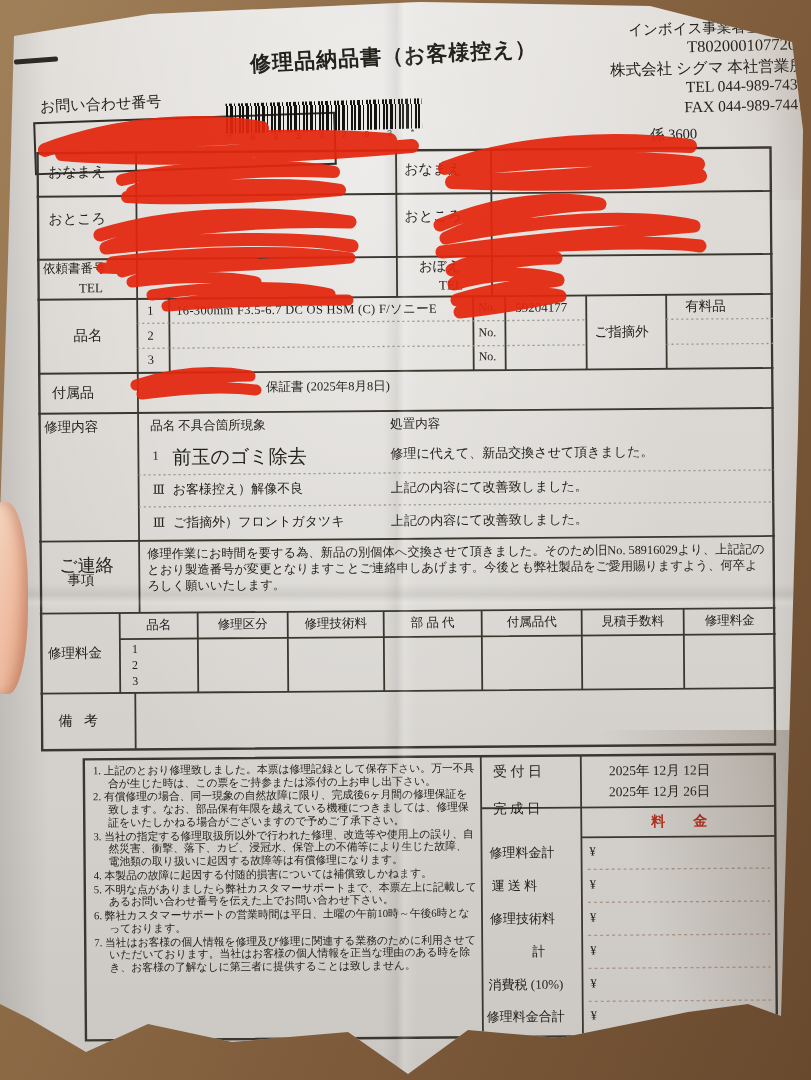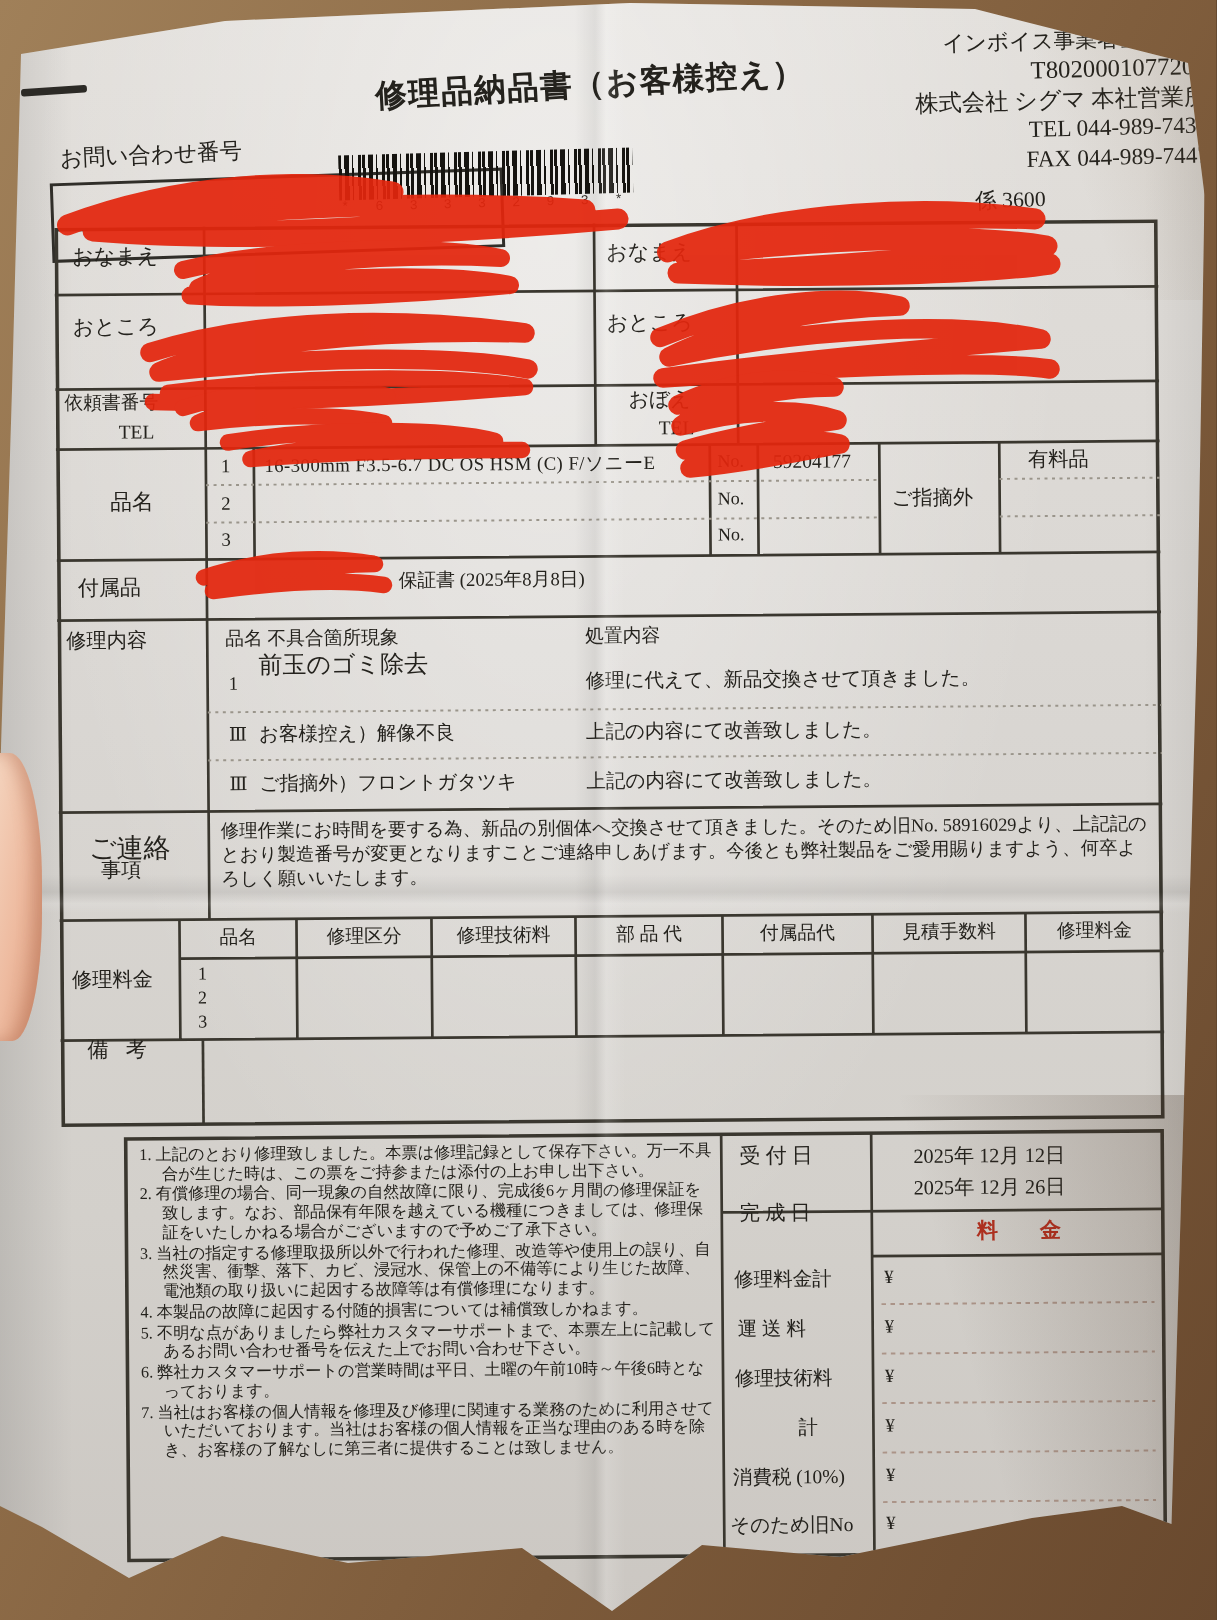--- a/index.html
+++ b/index.html
@@ -97,21 +97,21 @@
       <div class="t" style="left:557px;top:177px;font-size:13.5px;">ご指摘外</div>
       <div class="t" style="left:648px;top:152px;font-size:13.5px;">有料品</div>
 
       <div class="t" style="left:14px;top:234px;font-size:14px;">付属品</div>
       <div class="t" style="left:228px;top:230px;font-size:12.5px;">保証書 (2025年8月8日)</div>
 
       <div class="t" style="left:6px;top:268px;font-size:13.5px;text-align:right;">修理内容</div>
       <div class="t" style="left:112px;top:268px;font-size:12.5px;">品名 不具合箇所現象</div>
       <div class="t" style="left:352px;top:268px;font-size:12.5px;">処置内容</div>
       <div class="t" style="left:114px;top:298px;font-size:12.5px;">1</div>
-      <div class="t" style="left:134px;top:285px;font-size:16px;">前玉のゴミ除去</div>
+      <div class="t" style="left:134px;top:298px;font-size:19px;font-family:Liberation Mono, monospace;">前玉のゴミ除去</div>
       <div class="t" style="left:352px;top:298px;font-size:13px;">修理に代えて、新品交換させて頂きました。</div>
       <div class="t" style="left:114px;top:332px;font-size:12.5px;">Ⅲ</div>
       <div class="t" style="left:134px;top:332px;font-size:13px;">お客様控え）解像不良</div>
       <div class="t" style="left:352px;top:332px;font-size:13px;">上記の内容にて改善致しました。</div>
       <div class="t" style="left:114px;top:365px;font-size:12.5px;">Ⅲ</div>
       <div class="t" style="left:134px;top:365px;font-size:13px;">ご指摘外）フロントガタツキ</div>
       <div class="t" style="left:352px;top:365px;font-size:13px;">上記の内容にて改善致しました。</div>
 
       <div class="t" style="left:20px;top:404px;font-size:18px;">ご連絡</div>
       <div class="t" style="left:28px;top:421px;font-size:13.5px;">事項</div>
@@ -122,21 +122,21 @@
       <div class="t" style="left:158px;top:467px;width:90px;text-align:center;font-size:12.5px;">修理区分</div>
       <div class="t" style="left:248px;top:467px;width:96px;text-align:center;font-size:12.5px;">修理技術料</div>
       <div class="t" style="left:344px;top:467px;width:98px;text-align:center;font-size:12.5px;">部 品 代</div>
       <div class="t" style="left:442px;top:467px;width:100px;text-align:center;font-size:12.5px;">付属品代</div>
       <div class="t" style="left:542px;top:467px;width:102px;text-align:center;font-size:12.5px;">見積手数料</div>
       <div class="t" style="left:644px;top:467px;width:92px;text-align:center;font-size:12.5px;">修理料金</div>
       <div class="t" style="left:92px;top:492px;font-size:12px;">1</div>
       <div class="t" style="left:92px;top:508px;font-size:12px;">2</div>
       <div class="t" style="left:92px;top:524px;font-size:12px;">3</div>
 
-      <div class="t" style="left:18px;top:542px;font-size:14px;letter-spacing:4px;text-align:right;">備  考</div>
+      <div class="t" style="left:18px;top:562px;font-size:14px;letter-spacing:4px;text-align:right;">備  考</div>
 
       <div class="blk" style="left:52px;top:613px;width:384px;font-size:10.8px;line-height:1.18;">
         <div class="notes-item"><span>1.</span> <span>上記のとおり修理致しました。本票は修理記録として保存下さい。万一不具合が生じた時は、この票をご持参または添付の上お申し出下さい。</span></div>
         <div class="notes-item"><span>2.</span> <span>有償修理の場合、同一現象の自然故障に限り、完成後6ヶ月間の修理保証を致します。なお、部品保有年限を越えている機種につきましては、修理保証をいたしかねる場合がございますので予めご了承下さい。</span></div>
         <div class="notes-item"><span>3.</span> <span>当社の指定する修理取扱所以外で行われた修理、改造等や使用上の誤り、自然災害、衝撃、落下、カビ、浸冠水、保管上の不備等により生じた故障、電池類の取り扱いに起因する故障等は有償修理になります。</span></div>
         <div class="notes-item"><span>4.</span> <span>本製品の故障に起因する付随的損害については補償致しかねます。</span></div>
         <div class="notes-item"><span>5.</span> <span>不明な点がありましたら弊社カスタマーサポートまで、本票左上に記載してあるお問い合わせ番号を伝えた上でお問い合わせ下さい。</span></div>
         <div class="notes-item"><span>6.</span> <span>弊社カスタマーサポートの営業時間は平日、土曜の午前10時～午後6時となっております。</span></div>
         <div class="notes-item"><span>7.</span> <span>当社はお客様の個人情報を修理及び修理に関連する業務のために利用させていただいております。当社はお客様の個人情報を正当な理由のある時を除き、お客様の了解なしに第三者に提供することは致しません。</span></div>
       </div>
@@ -149,21 +149,21 @@
       <div class="t" style="left:448px;top:698px;font-size:13px;">修理料金計</div>
       <div class="t" style="left:548px;top:697px;font-size:12.5px;">¥</div>
       <div class="t" style="left:450px;top:731px;font-size:13px;">運 送 料</div>
       <div class="t" style="left:548px;top:730px;font-size:12.5px;">¥</div>
       <div class="t" style="left:448px;top:764px;font-size:13px;">修理技術料</div>
       <div class="t" style="left:548px;top:763px;font-size:12.5px;">¥</div>
       <div class="t" style="left:490px;top:797px;font-size:13px;">計</div>
       <div class="t" style="left:548px;top:796px;font-size:12.5px;">¥</div>
       <div class="t" style="left:446px;top:830px;font-size:13px;">消費税 (10%)</div>
       <div class="t" style="left:548px;top:829px;font-size:12.5px;">¥</div>
-      <div class="t" style="left:444px;top:862px;font-size:13px;">そのため旧No</div>
+      <div class="t" style="left:444px;top:862px;font-size:13px;">修理料金合計</div>
       <div class="t" style="left:548px;top:861px;font-size:12.5px;">¥</div>
     </div>
 
     <div class="crease" style="left:383px;top:0;width:34px;height:100%;background:linear-gradient(90deg,rgba(0,0,0,0) 0%,rgba(0,0,0,.06) 40%,rgba(255,255,255,.14) 62%,rgba(0,0,0,0) 100%);"></div>
     <div class="crease" style="left:0;top:583px;width:100%;height:26px;background:linear-gradient(180deg,rgba(0,0,0,0) 0%,rgba(0,0,0,.07) 45%,rgba(255,255,255,.12) 75%,rgba(0,0,0,0) 100%);"></div>
     <div class="crease" style="left:600px;top:730px;width:211px;height:350px;background:linear-gradient(255deg,rgba(66,46,30,.28) 0%,rgba(66,46,30,.10) 45%,rgba(66,46,30,0) 70%);"></div>
     <div class="crease" style="left:690px;top:0;width:121px;height:200px;background:linear-gradient(250deg,rgba(120,95,65,.18),rgba(120,95,65,0) 70%);"></div>
 
     <svg width="811" height="1080" viewBox="0 0 811 1080" style="position:absolute;left:0;top:0;pointer-events:none;" fill="none" stroke="#e3260d" stroke-linecap="round" stroke-linejoin="round" opacity="0.93">
       <path stroke-width="14" d="M45 150 C120 122,200 118,262 128 C185 124,100 136,70 150 C150 140,280 132,390 140 C300 150,150 158,62 154 C160 162,300 156,412 146"></path>

